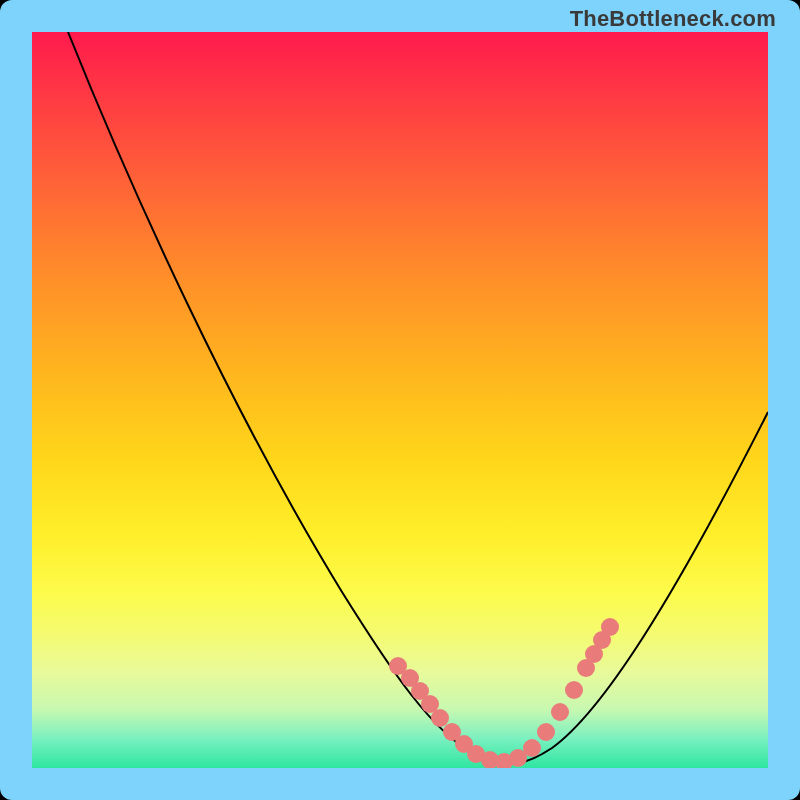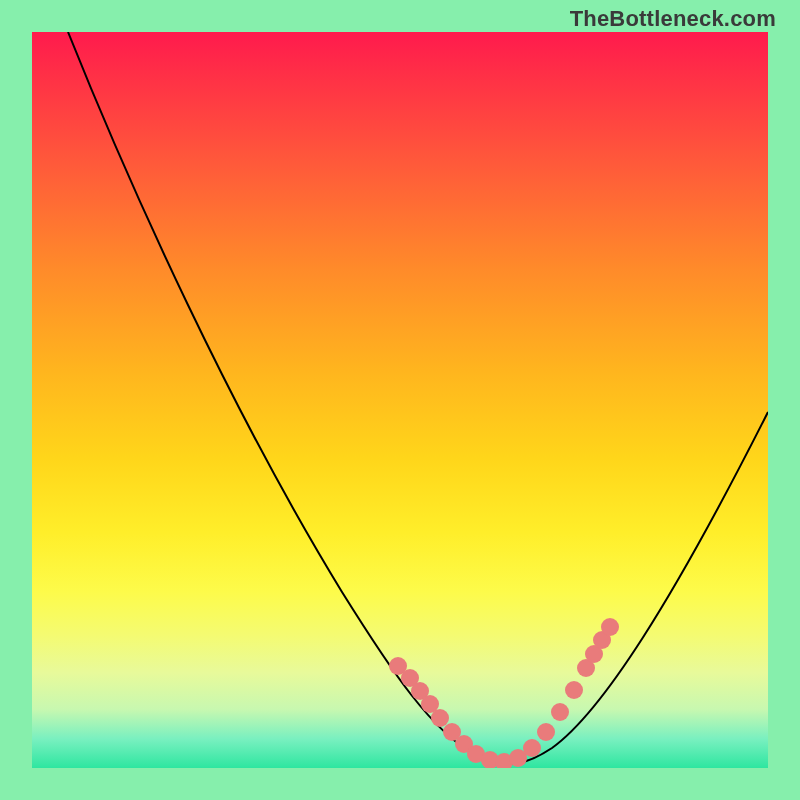--- a/index.html
+++ b/index.html
@@ -10,21 +10,22 @@
     height: 800px;
     position: relative;
     font-family: Arial, Helvetica, sans-serif;
   }
   .frame {
     position: absolute;
     top: 0;
     left: 0;
     width: 800px;
     height: 800px;
-    background: #86efac;
+    background: #7dd3fc;
+    border-radius: 12px;
   }
   .plot-area {
     position: absolute;
     top: 32px;
     left: 32px;
     width: 736px;
     height: 736px;
     
     background: linear-gradient(to bottom,
       #ff1a4d 0%,

